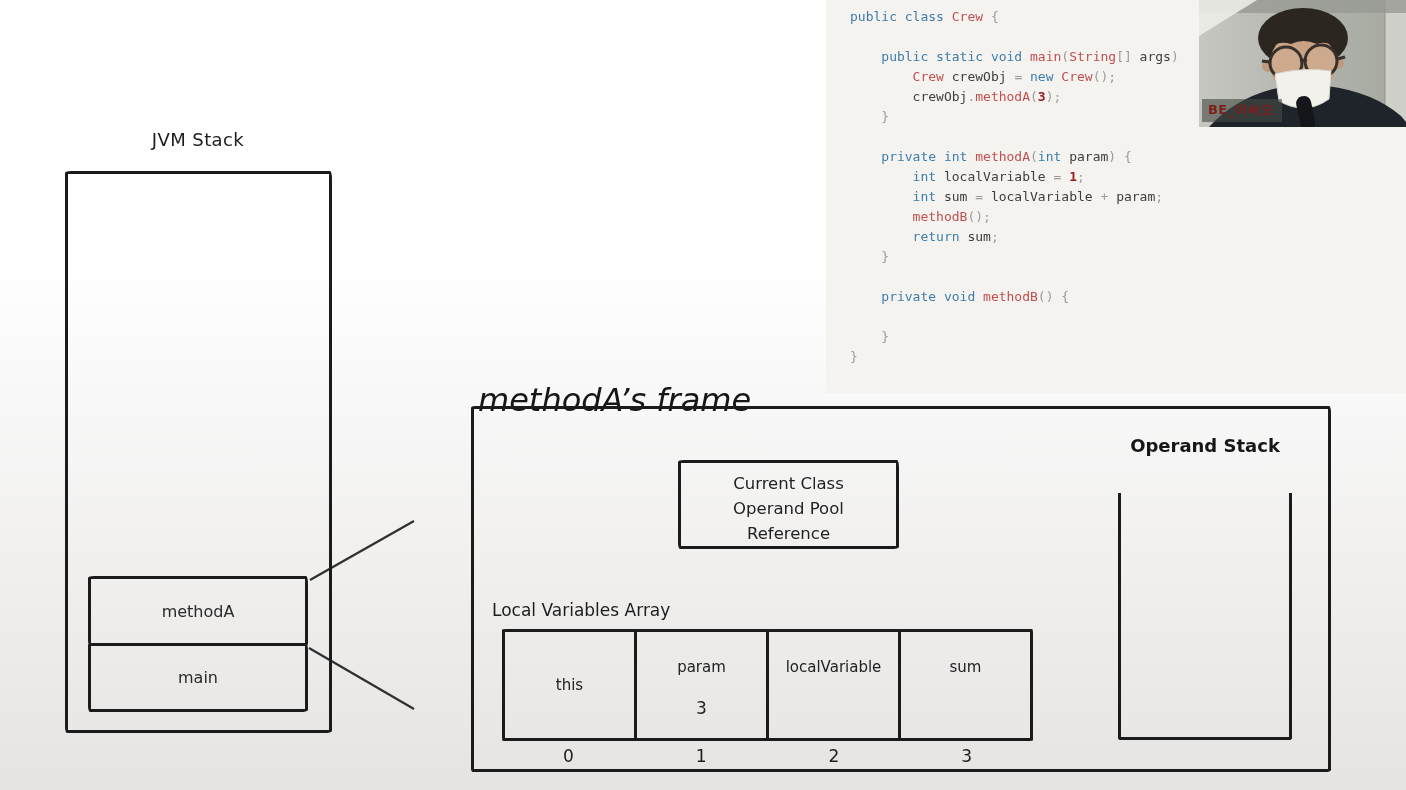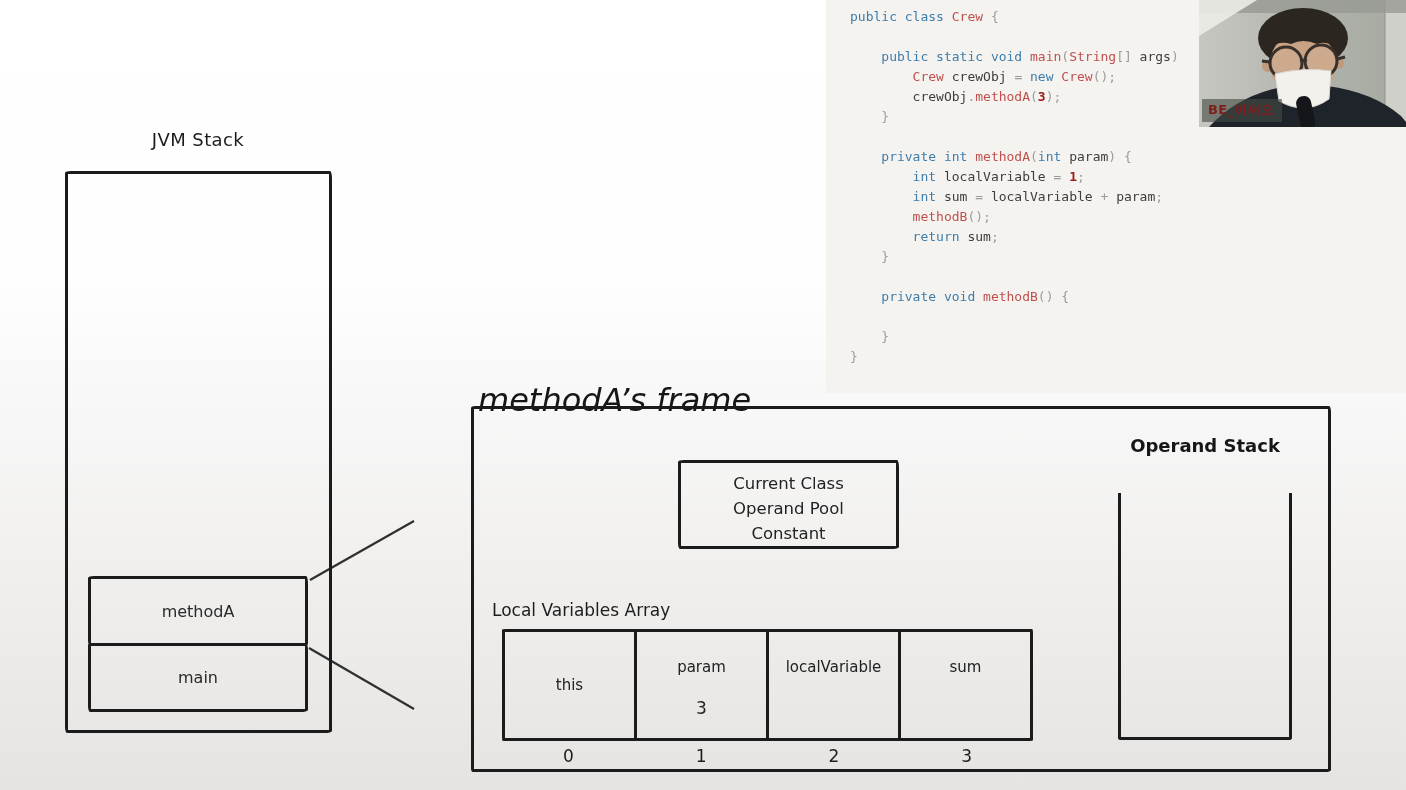--- a/index.html
+++ b/index.html
@@ -87,21 +87,21 @@
   <div class="sketch stack-frame frame-main">
     <span>main</span>
   </div>
 
   <div class="frame-title">methodA’s frame</div>
   <div class="sketch frame-box"></div>
 
   <div class="sketch cpool-box">
     <div>Current Class</div>
     <div>Operand Pool</div>
-    <div>Constant</div>
+    <div>Reference</div>
   </div>
 
   <div class="lva-title">Local Variables Array</div>
   <div class="lva-table">
     <div class="lva-cell center-label">
       <span class="name">this</span>
     </div>
     <div class="lva-cell">
       <span class="name">param</span>
       <span class="value">3</span>

